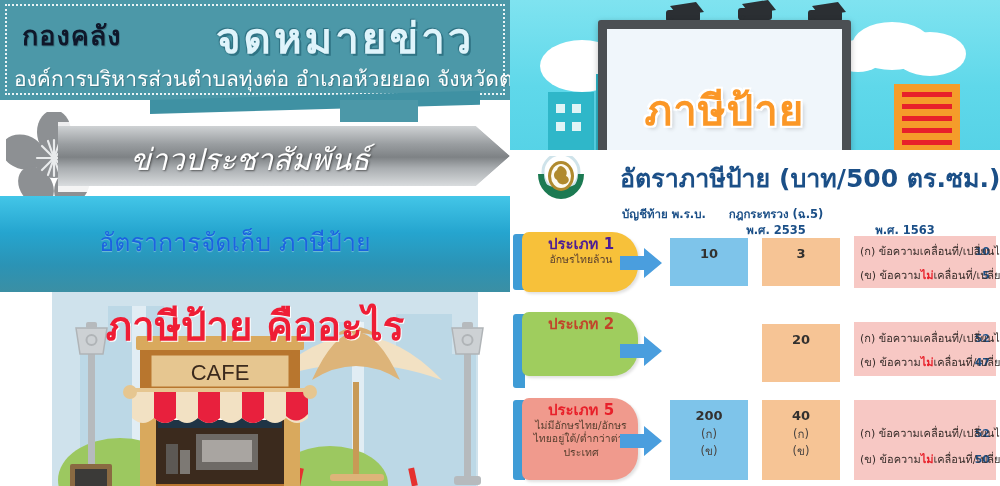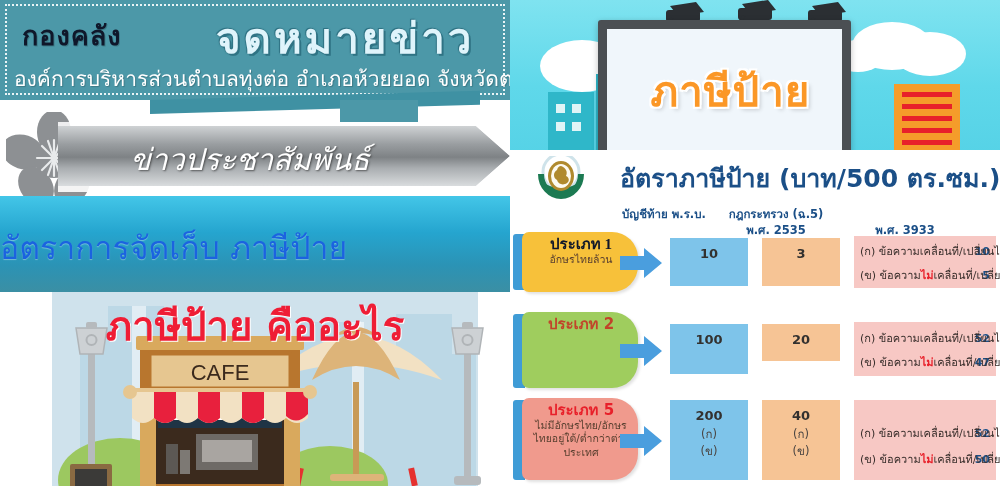--- a/index.html
+++ b/index.html
@@ -71,22 +71,22 @@
     position:absolute;left:452px;top:258px;width:120px;height:54px;border-radius:50%;
     background:#101a5e;
   }
 
   
   .blue-band{
     position:absolute;left:0px;top:196px;width:510px;height:96px;
     background:linear-gradient(180deg,#43c6e8 0%,#25a5cf 38%,#2b93b5 72%,#3b8fa4 100%);
   }
   .blue-band-text{
-    position:absolute;left:0;top:222px;width:470px;
-    font-size:32px;color:#1b63e0;white-space:nowrap;
+    position:absolute;left:0;top:222px;width:470px;text-align:center;
+    font-size:25px;color:#1b63e0;white-space:nowrap;
     text-shadow:0 1px 1px rgba(255,255,255,.35);
   }
 
   
   .cafe-scene{position:absolute;left:0;top:292px;width:510px;height:218px;background:#ffffff;overflow:hidden;}
   .cafe-title{
     position:absolute;left:0;top:294px;width:510px;text-align:center;
     font-size:40px;font-weight:bold;color:#ef1d35;white-space:nowrap;z-index:6;
     text-shadow:1px 1px 0 #fff;
   }
@@ -94,25 +94,24 @@
   
   #right-panel{position:absolute;left:510px;top:0;width:490px;height:486px;overflow:hidden;background:#ffffff;}
   .sky{position:absolute;left:0;top:0;width:490px;height:158px;background:linear-gradient(180deg,#7fe3f0 0%,#5fd8ea 55%,#55d2e6 100%);overflow:hidden;}
 
   .billboard{
     position:absolute;left:88px;top:20px;width:235px;height:130px;
     background:#f0f6fb;border:9px solid #4b4f53;border-radius:3px;
     box-shadow:0 2px 6px rgba(0,0,0,.25);
   }
   .billboard-text{
-    position:absolute;left:0;top:29px;width:100%;text-align:center;
+    position:absolute;left:0;top:48px;width:100%;text-align:center;
     font-size:42px;font-weight:bold;color:#fb9726;letter-spacing:1px;
     text-shadow:2px 2px 0 #fff, -2px -2px 0 #fff, 2px -2px 0 #fff, -2px 2px 0 #fff, 3px 3px 4px rgba(0,0,0,.18);
     white-space:nowrap;
-    padding-left:6px;
   }
 
   
   .tbl{position:absolute;left:0;top:150px;width:490px;height:336px;background:#fff;}
   .tbl-title{
     position:absolute;left:110px;top:8px;font-size:25px;font-weight:bold;color:#1b4f87;white-space:nowrap;
   }
   .emblem{position:absolute;left:25px;top:6px;width:52px;height:48px;}
 
   .col-h{position:absolute;font-size:11.5px;font-weight:bold;color:#1b4f87;text-align:center;line-height:1.35;}
@@ -128,21 +127,21 @@
   .cat{
     position:absolute;left:12px;width:116px;
     border-radius:7px 26px 26px 7px;
     padding:4px 6px 4px 8px;box-sizing:border-box;text-align:center;
     box-shadow:2px 2px 3px rgba(0,0,0,.12);
   }
   .cat .cname{font-size:15px;font-weight:bold;display:block;line-height:1.15;}
   .cat .cdesc{font-size:10.5px;color:#5a4030;display:block;line-height:1.25;}
   .cat-side{position:absolute;left:3px;width:12px;background:#3f9cd6;border-radius:3px 0 0 3px;}
   .cat1{top:4px;height:60px;background:#f7c13a;}
-  .cat2{top:4px;height:76px;background:#9fcd5e;}
+  .cat2{top:4px;height:64px;background:#9fcd5e;}
   .cat3{top:4px;height:82px;background:#f09a8d;}
 
   .arrow{position:absolute;left:110px;width:42px;height:30px;}
 
   .cellbox{
     position:absolute;text-align:center;box-sizing:border-box;
     font-size:13px;font-weight:bold;color:#33312f;padding-top:7px;line-height:1.45;
   }
   .cell-blue{background:#7ec4ea;}
   .cell-org{background:#f6c495;}
@@ -401,27 +400,27 @@
 
       <div class="col-h col-h1">
         <span>บัญชีท้าย พ.ร.บ.</span>
       </div>
       <div class="col-h col-h2">
         <span>กฎกระทรวง (ฉ.5)</span><br>
         <span>พ.ศ. 2535</span>
       </div>
       <div class="col-h col-h3">
         <br>
-        <span>พ.ศ. 3933</span>
+        <span>พ.ศ. 1563</span>
       </div>
 
       <div class="row rowA">
         <div class="cat-side" style="top:6px;height:56px;"></div>
         <div class="cat cat1">
-          <span class="cname" style="color:#0f172a;font-family:Liberation Serif, serif;">ประเภท 1</span>
+          <span class="cname" style="color:#4c1d95;">ประเภท 1</span>
           <span class="cdesc">อักษรไทยล้วน</span>
         </div>
         <div class="arrow" style="top:20px;">
           <svg width="42" height="30" viewBox="0 0 42 30">
               <path d="M0 8 h24 V0 l18 15 l-18 15 V22 H0 Z" fill="#4a9ede"></path>
             </svg>
         </div>
         <div class="cellbox cell-blue" style="left:160px;top:10px;width:78px;height:48px;">
           <span>10</span>
         </div>
@@ -443,24 +442,21 @@
       <div class="row rowB">
         <div class="cat-side" style="top:6px;height:74px;"></div>
         <div class="cat cat2">
           <span class="cname" style="color:#c1442a;">ประเภท 2</span>
         </div>
         <div class="arrow" style="top:28px;">
           <svg width="42" height="30" viewBox="0 0 42 30">
               <path d="M0 8 h24 V0 l18 15 l-18 15 V22 H0 Z" fill="#4a9ede"></path>
             </svg>
         </div>
-        <div class="cellbox cell-blue" style="left:160px;top:16px;width:78px;height:50px;">
-          <span>100</span>
-        </div>
-        <div class="cellbox cell-org" style="left:252px;top:16px;width:78px;height:37px;">
+        <div class="cellbox cell-org" style="left:252px;top:16px;width:78px;height:58px;">
           <span>20</span>
         </div>
         <div class="cellbox cell-pink" style="left:344px;top:14px;width:142px;height:54px;padding:9px 6px 0 6px;">
           <div class="pink-line">
             <span class="num">52</span>
             <span>(ก) ข้อความเคลื่อนที่/เปลี่ยนได้</span>
           </div>
           <div class="pink-line" style="margin-top:8px;">
             <span class="num">47</span>
             <span>(ข) ข้อความ</span><span class="red">ไม่</span><span>เคลื่อนที่/เปลี่ยนไม่ได้</span>

